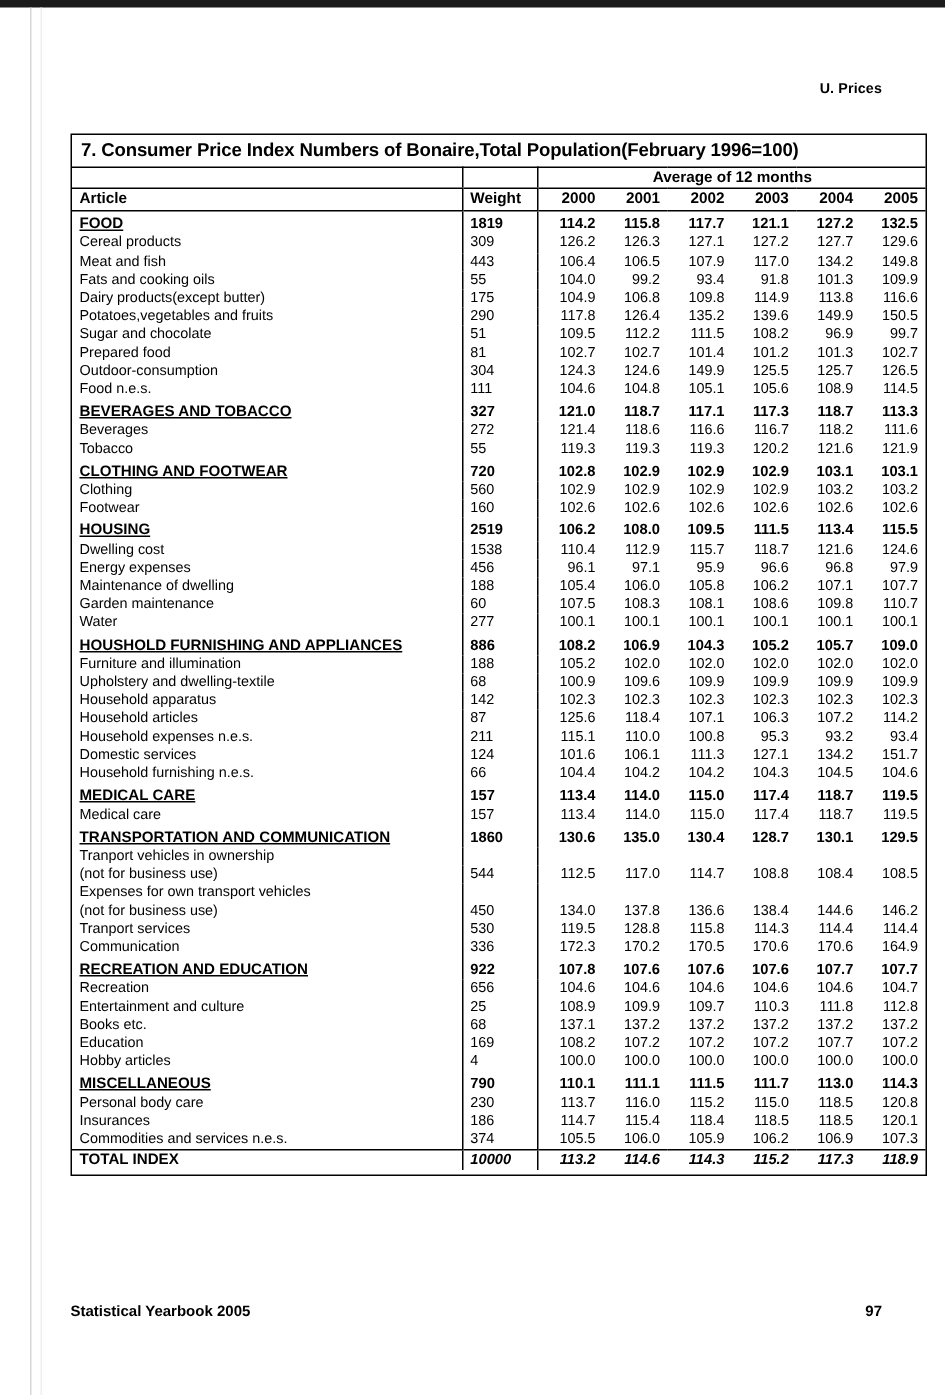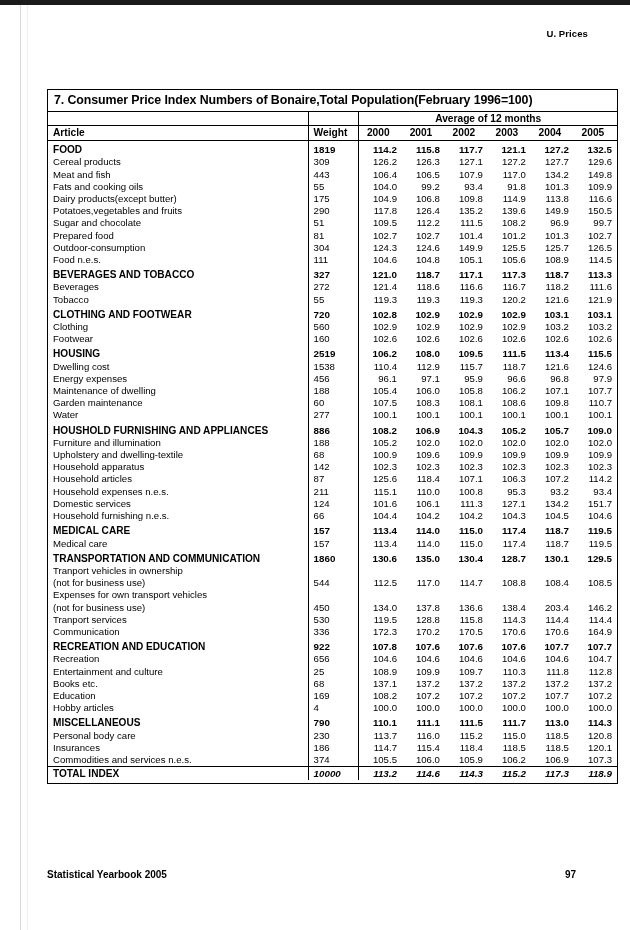--- a/index.html
+++ b/index.html
@@ -37,21 +37,21 @@
 
   .sheet {
     position: absolute;
     top: 0; left: 0;
     width: 630px;
     height: 930px;
   }
 
   .running-head {
     position: absolute;
-    top: 28px;
+    top: 54px;
     right: 42px;
     font-size: 9.5px;
     font-weight: bold;
     letter-spacing: 0.1px;
   }
 
   
   .table-wrap {
     position: absolute;
     left: 47px;
@@ -105,42 +105,42 @@
   }
   .hdr-row2 td {
     font-weight: bold;
     font-size: 10.2px;
     border-bottom: 1.4px solid #000;
     height: 14px;
     vertical-align: middle !important;
   }
   .hdr-article { padding-left: 5px !important; text-align: left; }
   .hdr-weight  { padding-left: 5px !important; text-align: left; border-left: 1.3px solid #000; margin-left: 48px; }
-  .hdr-year    { text-align: center; padding-right: 5px !important; }
+  .hdr-year    { text-align: right; padding-right: 5px !important; }
   .hdr-year.first { border-left: 1.3px solid #000; }
 
   
   td.article {
     text-align: left;
     padding-left: 5px !important;
     white-space: nowrap;
   }
   td.weight {
     text-align: left;
     padding-left: 5px !important;
     border-left: 1.3px solid #000;
   }
   td.val {
     text-align: right;
     padding-right: 5px !important;
   }
   td.val.first { border-left: 1.3px solid #000; }
 
   tr.section td { font-weight: bold; }
-  tr.section td.article { font-size: 10.1px; }
+  tr.section td.article { font-size: 10.1px; text-decoration: underline; }
   tr.section td.weight, tr.section td.val { font-size: 9.8px; }
   tr.section td { padding-top: 3px !important; }
 
   tr.total td { font-weight: bold; border-top: 1.2px solid #000; }
   tr.total td.article { font-size: 10.1px; }
   tr.total td.weight, tr.total td.val { font-size: 9.8px; font-style: italic; }
   tr.total td { padding-top: 1px !important; }
 
   tr.contline td { height: 12.2px; }
 
@@ -149,21 +149,21 @@
   
   .footer-left {
     position: absolute;
     left: 47px;
     top: 869px;
     font-size: 10px;
     font-weight: bold;
   }
   .footer-right {
     position: absolute;
-    right: 54px;
+    right: 42px;
     top: 869px;
     font-size: 10px;
     font-weight: bold;
   }
 </style>
 </head>
 <body>
 
 <div class="page-top-strip"></div>
 <div class="page-edge"></div>
@@ -566,21 +566,21 @@
             <td class="val"></td>
             <td class="val"></td>
           </tr>
           <tr>
             <td class="article">(not for business use)</td>
             <td class="weight">450</td>
             <td class="val first">134.0</td>
             <td class="val">137.8</td>
             <td class="val">136.6</td>
             <td class="val">138.4</td>
-            <td class="val">203.4</td>
+            <td class="val">144.6</td>
             <td class="val">146.2</td>
           </tr>
           <tr>
             <td class="article">Tranport services</td>
             <td class="weight">530</td>
             <td class="val first">119.5</td>
             <td class="val">128.8</td>
             <td class="val">115.8</td>
             <td class="val">114.3</td>
             <td class="val">114.4</td>

